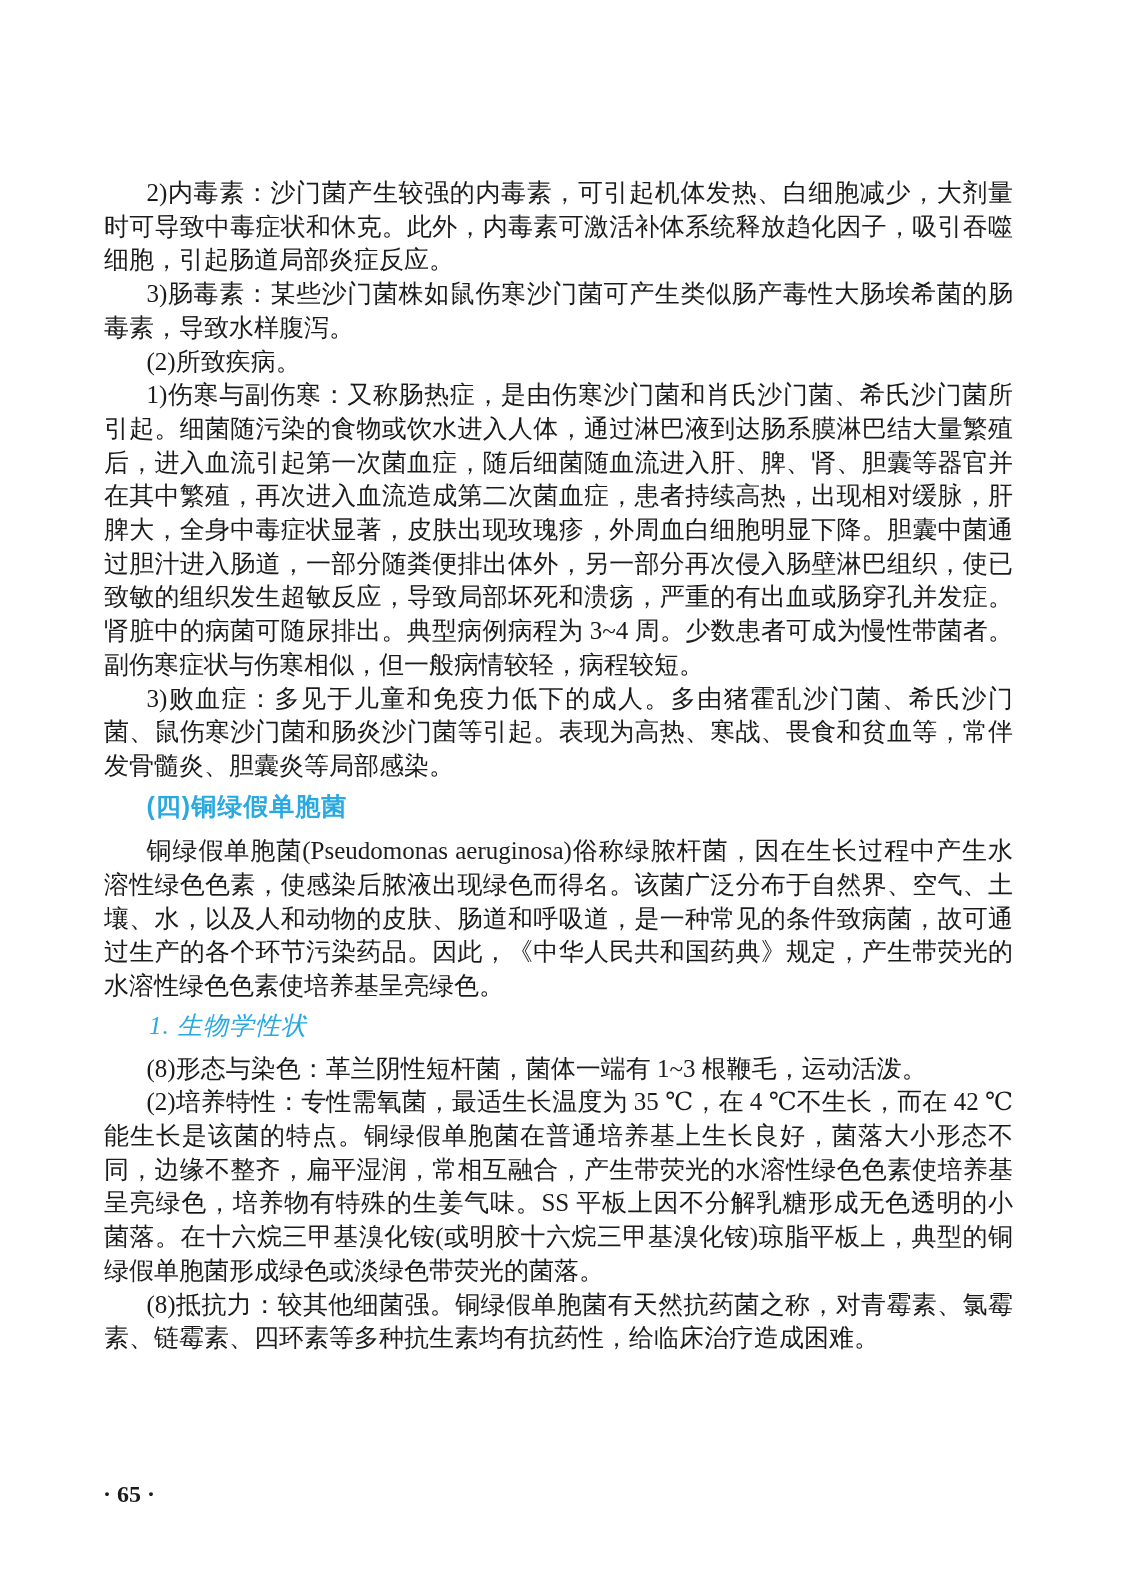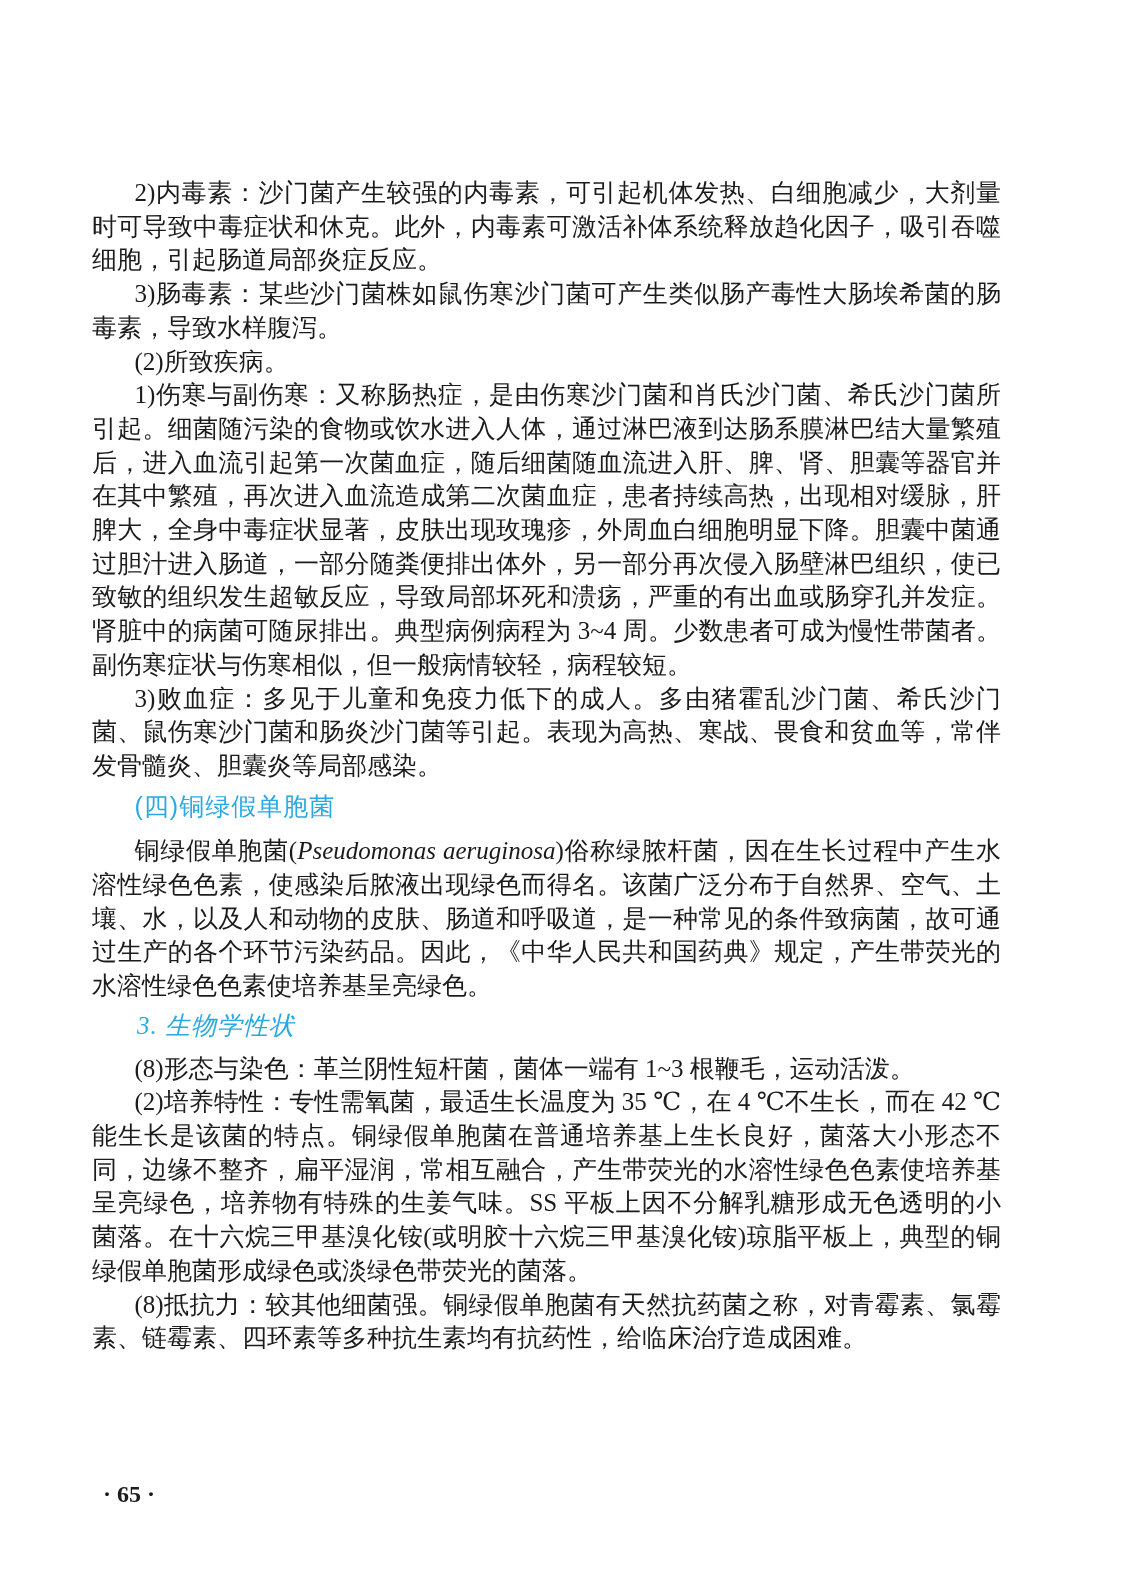--- a/index.html
+++ b/index.html
@@ -11,55 +11,54 @@
     position: relative;
     width: 1127px;
     height: 1570px;
     background: #ffffff;
     overflow: hidden;
     font-family: "Liberation Serif", "DejaVu Serif", serif;
     color: #1b1b1b;
   }
   .text-block {
     position: absolute;
-    left: 92px;
+    left: 104px;
     top: 176px;
     width: 909px;
   }
   .body-para {
     margin: 0;
     font-size: 25px;
     line-height: 33.7px;
     text-align: justify;
     text-indent: 1.7em;
     color: #1b1b1b;
   }
   .h-section {
     margin: 7px 0 11px 0;
     font-family: "Liberation Sans", "DejaVu Sans", sans-serif;
-    font-weight: normal;
+    font-weight: bold;
     font-size: 25px;
     line-height: 33.7px;
     text-indent: 1.7em;
     color: #29a9e2;
     letter-spacing: 1px;
   }
   .h-sub {
     margin: 6px 0 9px 0;
     font-family: "Liberation Serif", "DejaVu Serif", serif;
     font-style: italic;
     font-weight: normal;
     font-size: 25px;
     line-height: 33.7px;
     text-indent: 1.8em;
     color: #29a9e2;
     letter-spacing: 1px;
   }
   .latin-italic {
-    font-style: italic;
     font-family: "Liberation Serif", "DejaVu Serif", serif;
   }
   .page-number {
     position: absolute;
     left: 103px;
     top: 1481px;
     font-family: "Liberation Serif", "DejaVu Serif", serif;
     font-weight: bold;
     font-size: 24px;
     color: #1b1b1b;
@@ -70,19 +69,19 @@
 
 <div class="page">
   <div class="text-block">
       <p class="body-para"><span>2)内毒素：沙门菌产生较强的内毒素，可引起机体发热、白细胞减少，大剂量时可导致中毒症状和休克。此外，内毒素可激活补体系统释放趋化因子，吸引吞噬细胞，引起肠道局部炎症反应。</span></p>
       <p class="body-para"><span>3)肠毒素：某些沙门菌株如鼠伤寒沙门菌可产生类似肠产毒性大肠埃希菌的肠毒素，导致水样腹泻。</span></p>
       <p class="body-para"><span>(2)所致疾病。</span></p>
       <p class="body-para"><span>1)伤寒与副伤寒：又称肠热症，是由伤寒沙门菌和肖氏沙门菌、希氏沙门菌所引起。细菌随污染的食物或饮水进入人体，通过淋巴液到达肠系膜淋巴结大量繁殖后，进入血流引起第一次菌血症，随后细菌随血流进入肝、脾、肾、胆囊等器官并在其中繁殖，再次进入血流造成第二次菌血症，患者持续高热，出现相对缓脉，肝脾大，全身中毒症状显著，皮肤出现玫瑰疹，外周血白细胞明显下降。胆囊中菌通过胆汁进入肠道，一部分随粪便排出体外，另一部分再次侵入肠壁淋巴组织，使已致敏的组织发生超敏反应，导致局部坏死和溃疡，严重的有出血或肠穿孔并发症。肾脏中的病菌可随尿排出。典型病例病程为 3~4 周。少数患者可成为慢性带菌者。副伤寒症状与伤寒相似，但一般病情较轻，病程较短。</span></p>
       <p class="body-para"><span>3)败血症：多见于儿童和免疫力低下的成人。多由猪霍乱沙门菌、希氏沙门菌、鼠伤寒沙门菌和肠炎沙门菌等引起。表现为高热、寒战、畏食和贫血等，常伴发骨髓炎、胆囊炎等局部感染。</span></p>
       <h3 class="h-section" style="color: rgb(41, 169, 226);"><span>(四)铜绿假单胞菌</span></h3>
       <p class="body-para"><span>铜绿假单胞菌(</span><span class="latin-italic">Pseudomonas aeruginosa</span><span>)俗称绿脓杆菌，因在生长过程中产生水溶性绿色色素，使感染后脓液出现绿色而得名。该菌广泛分布于自然界、空气、土壤、水，以及人和动物的皮肤、肠道和呼吸道，是一种常见的条件致病菌，故可通过生产的各个环节污染药品。因此，《中华人民共和国药典》规定，产生带荧光的水溶性绿色色素使培养基呈亮绿色。</span></p>
-      <h4 class="h-sub" style="color: rgb(41, 169, 226);"><span>3. 生物学性状</span></h4>
+      <h4 class="h-sub" style="color: rgb(41, 169, 226);"><span>1. 生物学性状</span></h4>
       <p class="body-para"><span>(8)形态与染色：革兰阴性短杆菌，菌体一端有 1~3 根鞭毛，运动活泼。</span></p>
       <p class="body-para"><span>(2)培养特性：专性需氧菌，最适生长温度为 35 ℃，在 4 ℃不生长，而在 42 ℃能生长是该菌的特点。铜绿假单胞菌在普通培养基上生长良好，菌落大小形态不同，边缘不整齐，扁平湿润，常相互融合，产生带荧光的水溶性绿色色素使培养基呈亮绿色，培养物有特殊的生姜气味。SS 平板上因不分解乳糖形成无色透明的小菌落。在十六烷三甲基溴化铵(或明胶十六烷三甲基溴化铵)琼脂平板上，典型的铜绿假单胞菌形成绿色或淡绿色带荧光的菌落。</span></p>
       <p class="body-para"><span>(8)抵抗力：较其他细菌强。铜绿假单胞菌有天然抗药菌之称，对青霉素、氯霉素、链霉素、四环素等多种抗生素均有抗药性，给临床治疗造成困难。</span></p>
     </div>
   <div class="page-number">· 65 ·</div>
 </div>
 
 </body></html>

